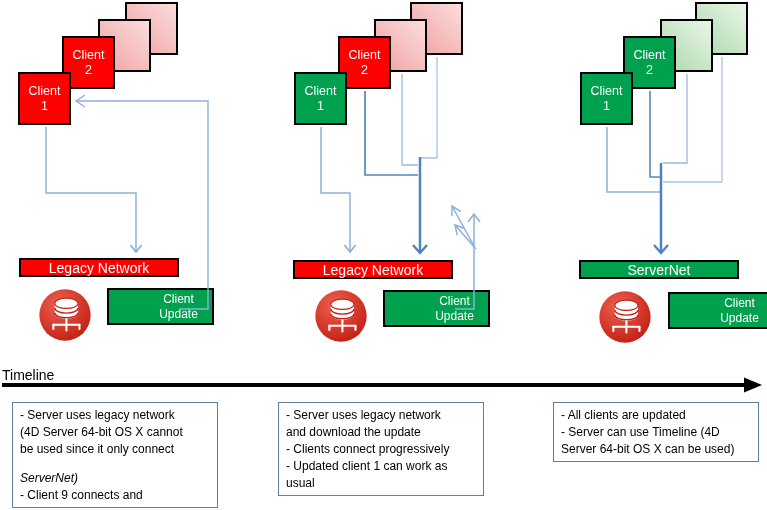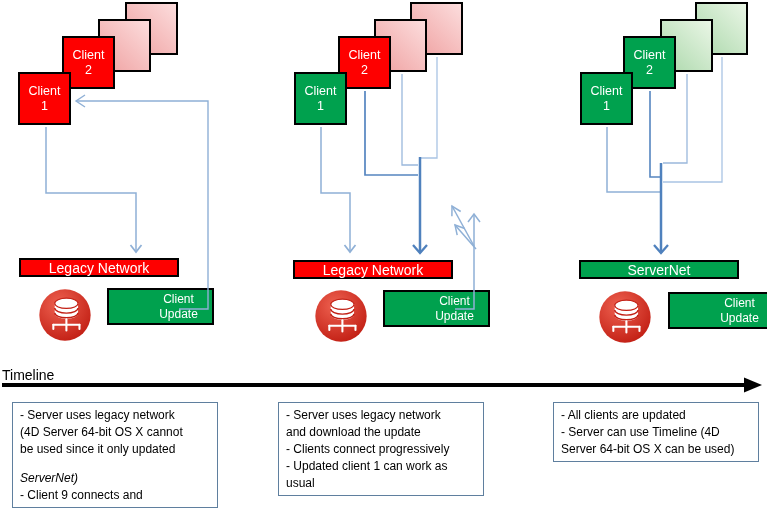--- a/index.html
+++ b/index.html
@@ -197,21 +197,21 @@
       <path d="M2,385 H746" stroke="#000" stroke-width="4" fill="none"></path>
       <polygon points="744,377.5 762,385 744,392.5" fill="#000"></polygon>
     </g>
   </svg>
 
   <div class="timeline-label">Timeline</div>
 
   <div class="cap" style="left:12px;top:402px;">
     <div class="line">- Server uses legacy network</div>
     <div class="line">(4D Server 64-bit OS X cannot</div>
-    <div class="line">be used since it only  updated</div>
+    <div class="line">be used since it only  connect</div>
     <div class="line italic">ServerNet)</div>
     <div class="line">- Client 9 connects and</div>
   </div>
 
   <div class="cap" style="left:278px;top:402px;">
     <div class="line">- Server uses legacy network</div>
     <div class="line">and download the update</div>
     <div class="line">- Clients connect progressively</div>
     <div class="line">- Updated client 1 can work as</div>
     <div class="line">usual</div>

